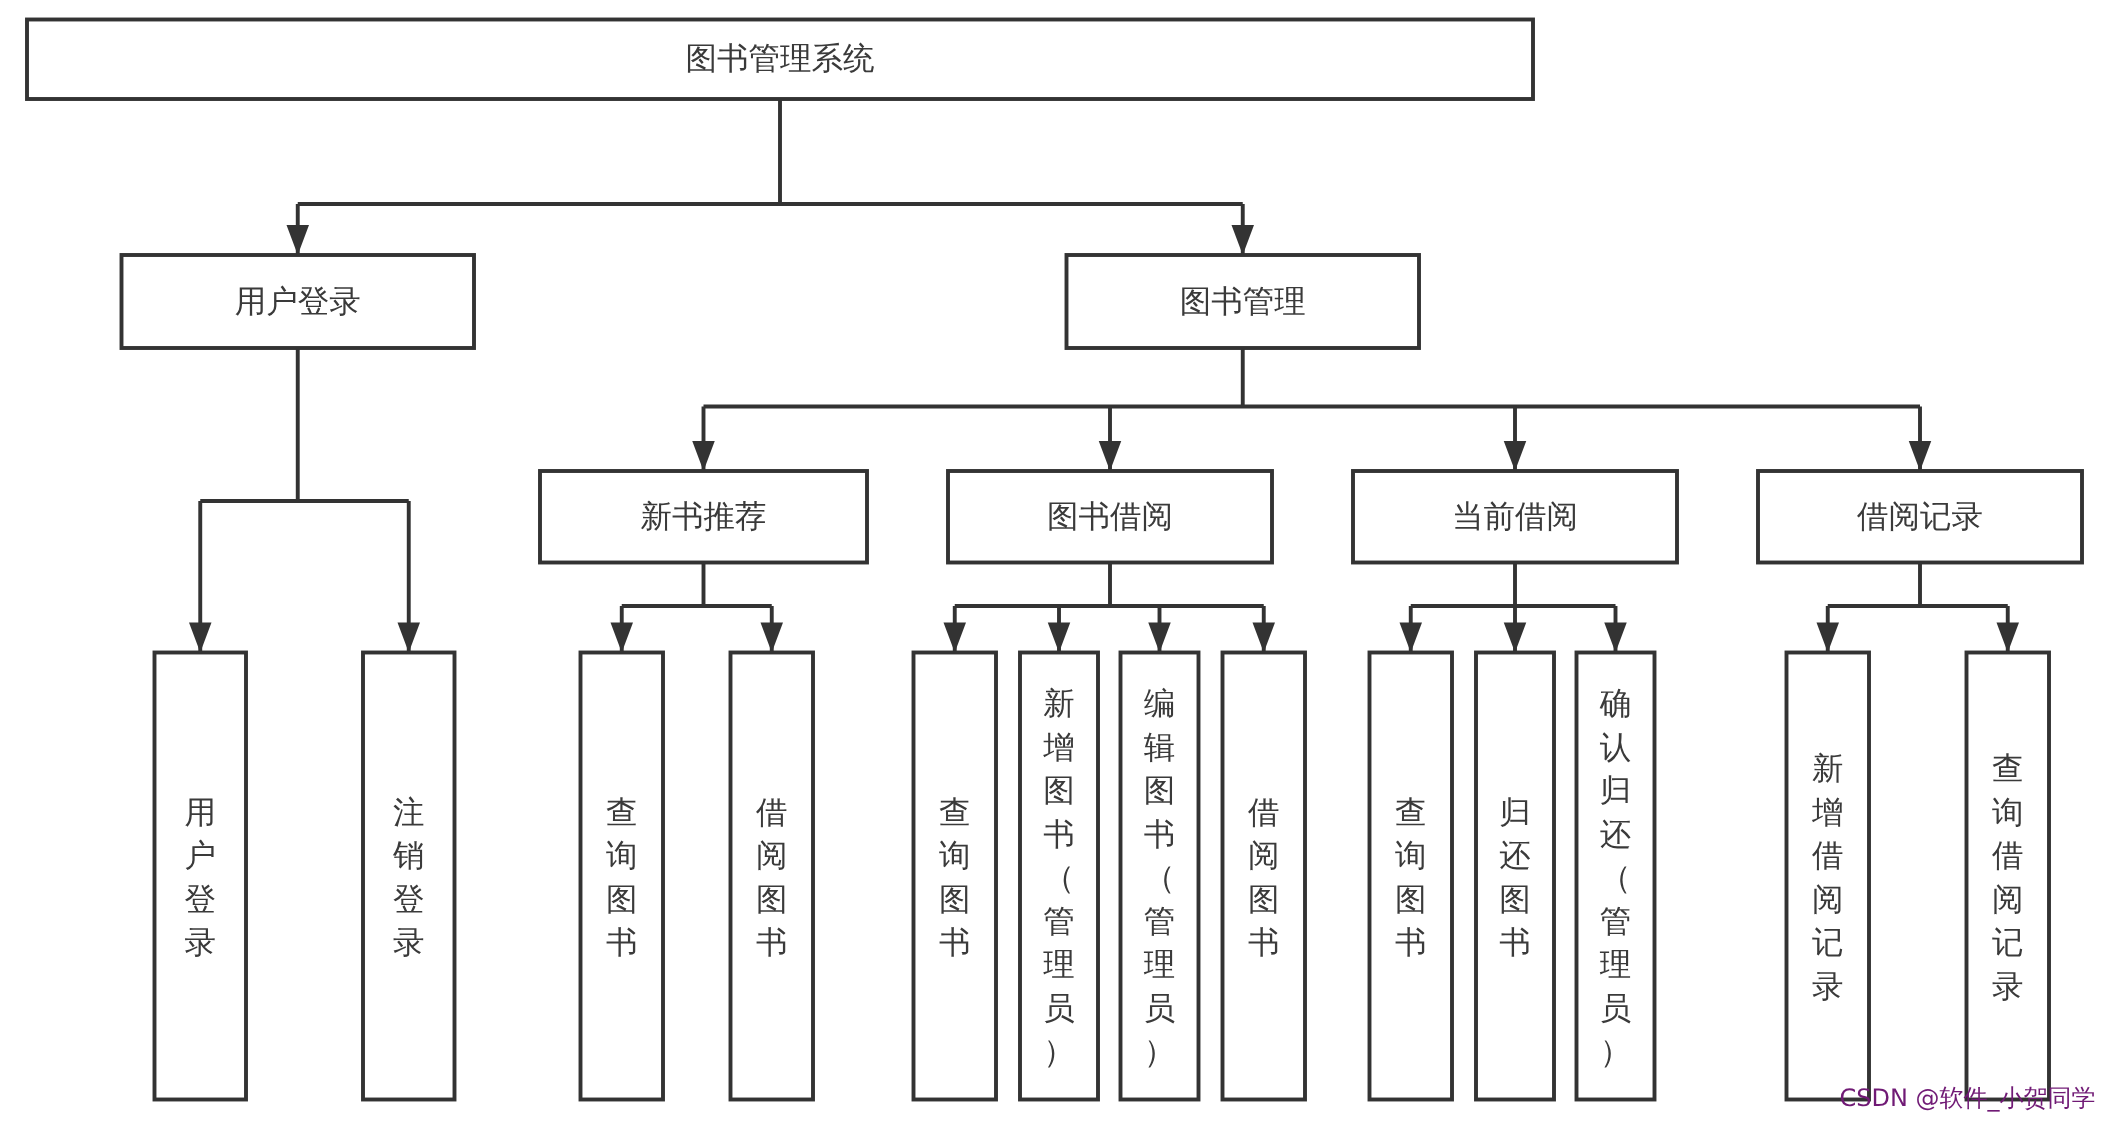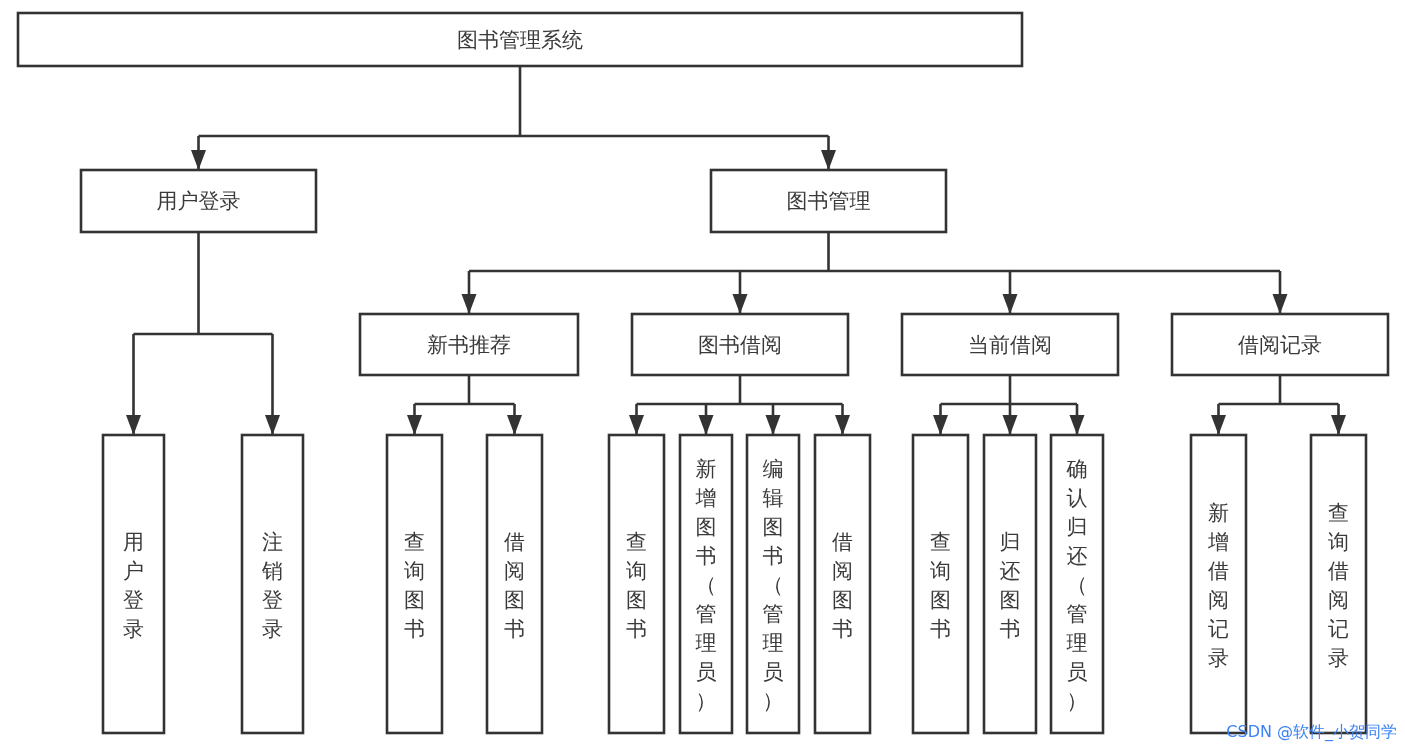--- a/index.html
+++ b/index.html
@@ -53,21 +53,21 @@
   .arrow-head {
     fill: #333333;
     stroke: none;
   }
   .watermark {
     position: absolute;
     right: 8px;
     bottom: 4px;
     font-family: "DejaVu Sans", "Liberation Sans", sans-serif;
     font-size: 16px;
-    color: #3b82f6;
+    color: #701a75;
     white-space: nowrap;
     user-select: none;
   }
 </style>
 </head>
 <body>
 
 <div id="diagram-root">
   <svg class="tree-canvas" viewBox="0 0 1405 747">
     <g id="connectors-layer">

